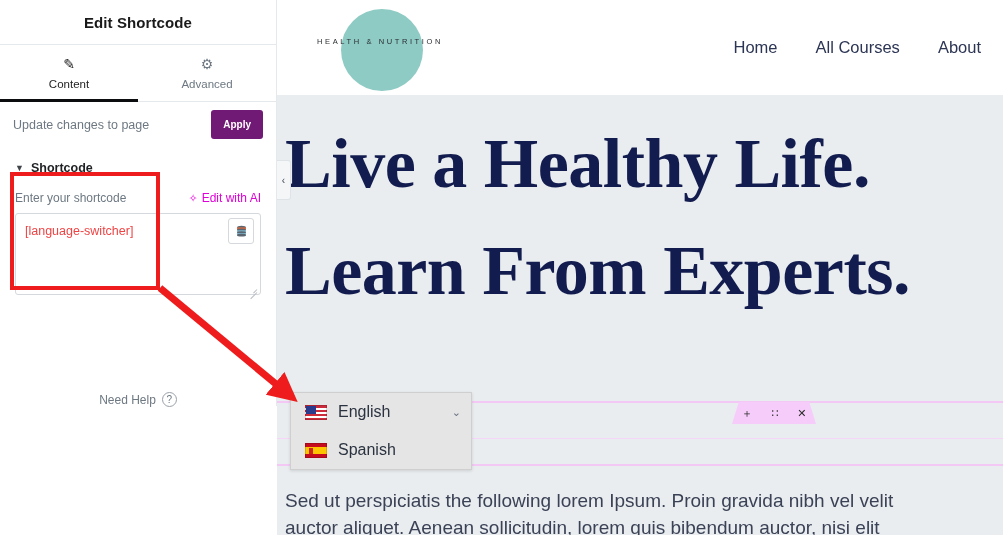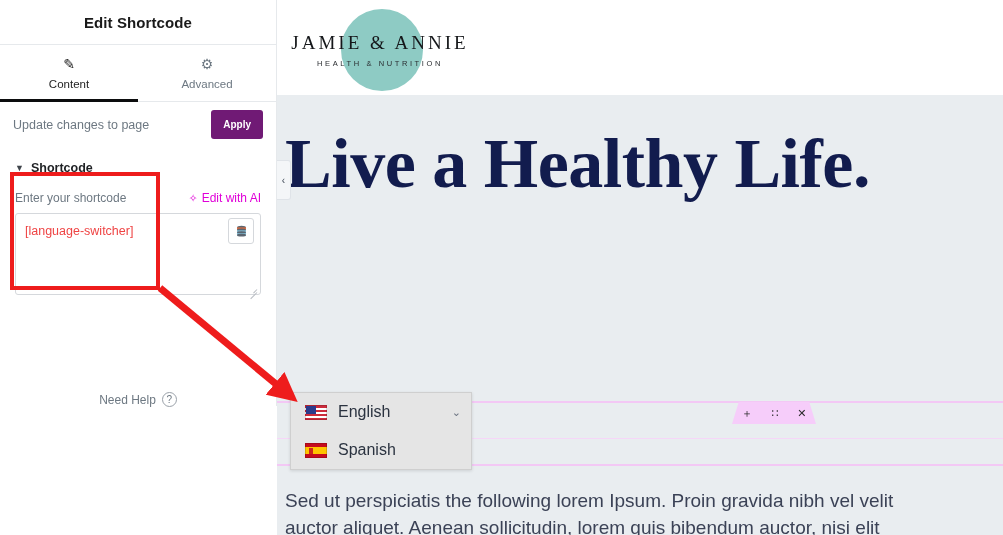--- a/index.html
+++ b/index.html
@@ -308,28 +308,33 @@
 
     <div id="red-box"></div>
   </div>
 
   <div id="canvas">
 
     <div class="site-header">
       <div class="logo-wrap">
         <div class="logo-circle"></div>
         <div class="logo-text">
-          <div class="logo-main">JAMIE  &amp;  ANNIE</div>
           <div class="logo-sub">HEALTH &amp; NUTRITION</div>
         </div>
       </div>
+      <div class="site-nav">
+        <a class="nav-link">Home</a>
+        <a class="nav-link">All Courses</a>
+        <a class="nav-link">About</a>
+      </div>
     </div>
 
     <div class="hero">
       <h1>Live a Healthy Life.</h1>
+      <h1 class="line2">Learn From Experts.</h1>
 
       <div id="widget-sel"></div>
       <div id="widget-sel-inner"></div>
 
       <div id="widget-toolbar">
         <span>＋</span>
         <span>∷</span>
         <span>✕</span>
       </div>
 

